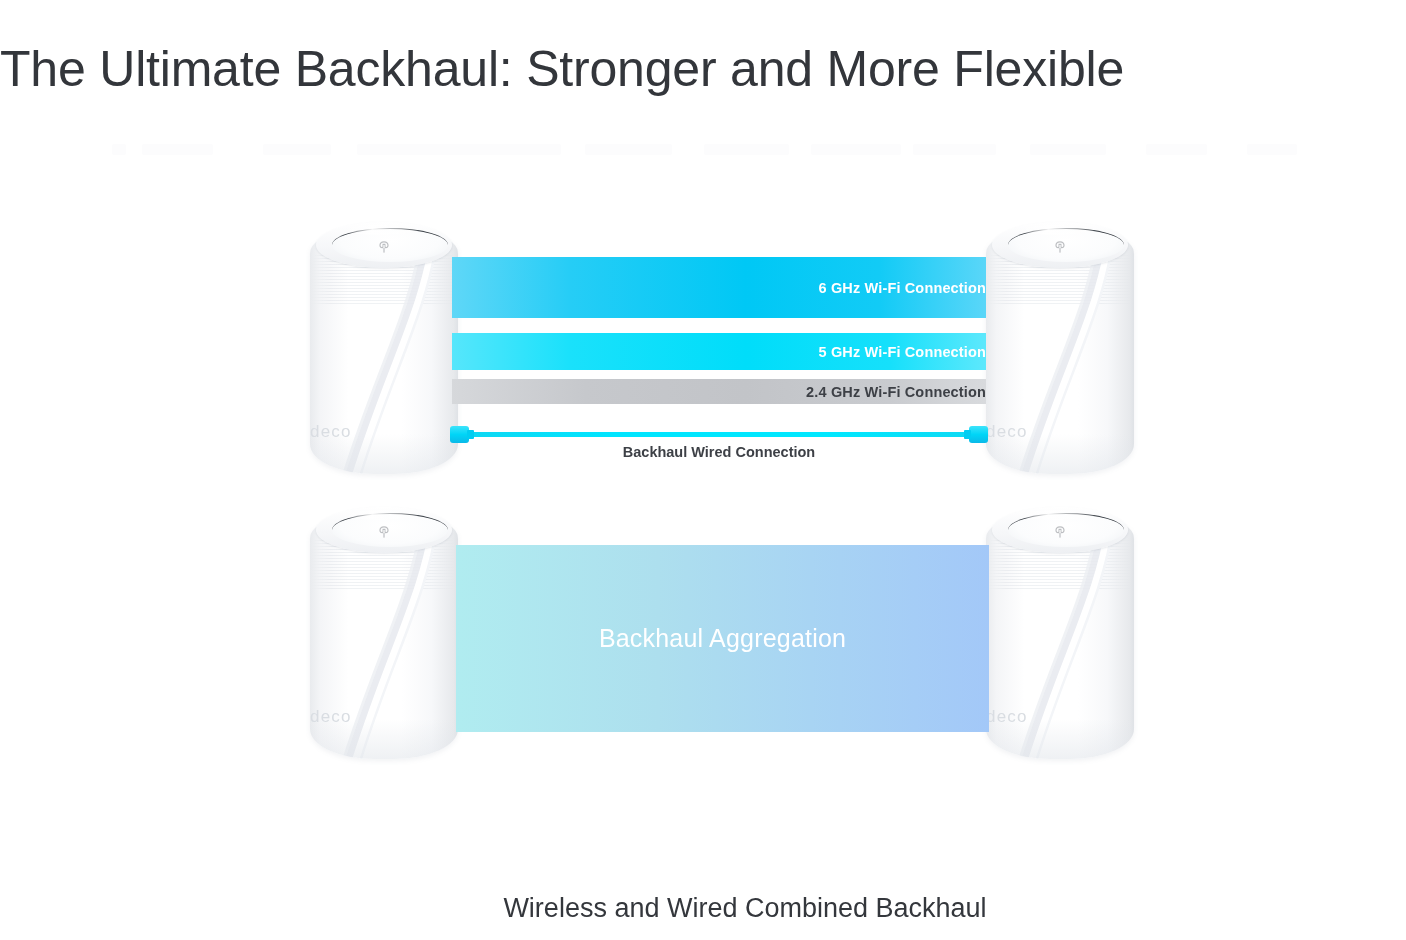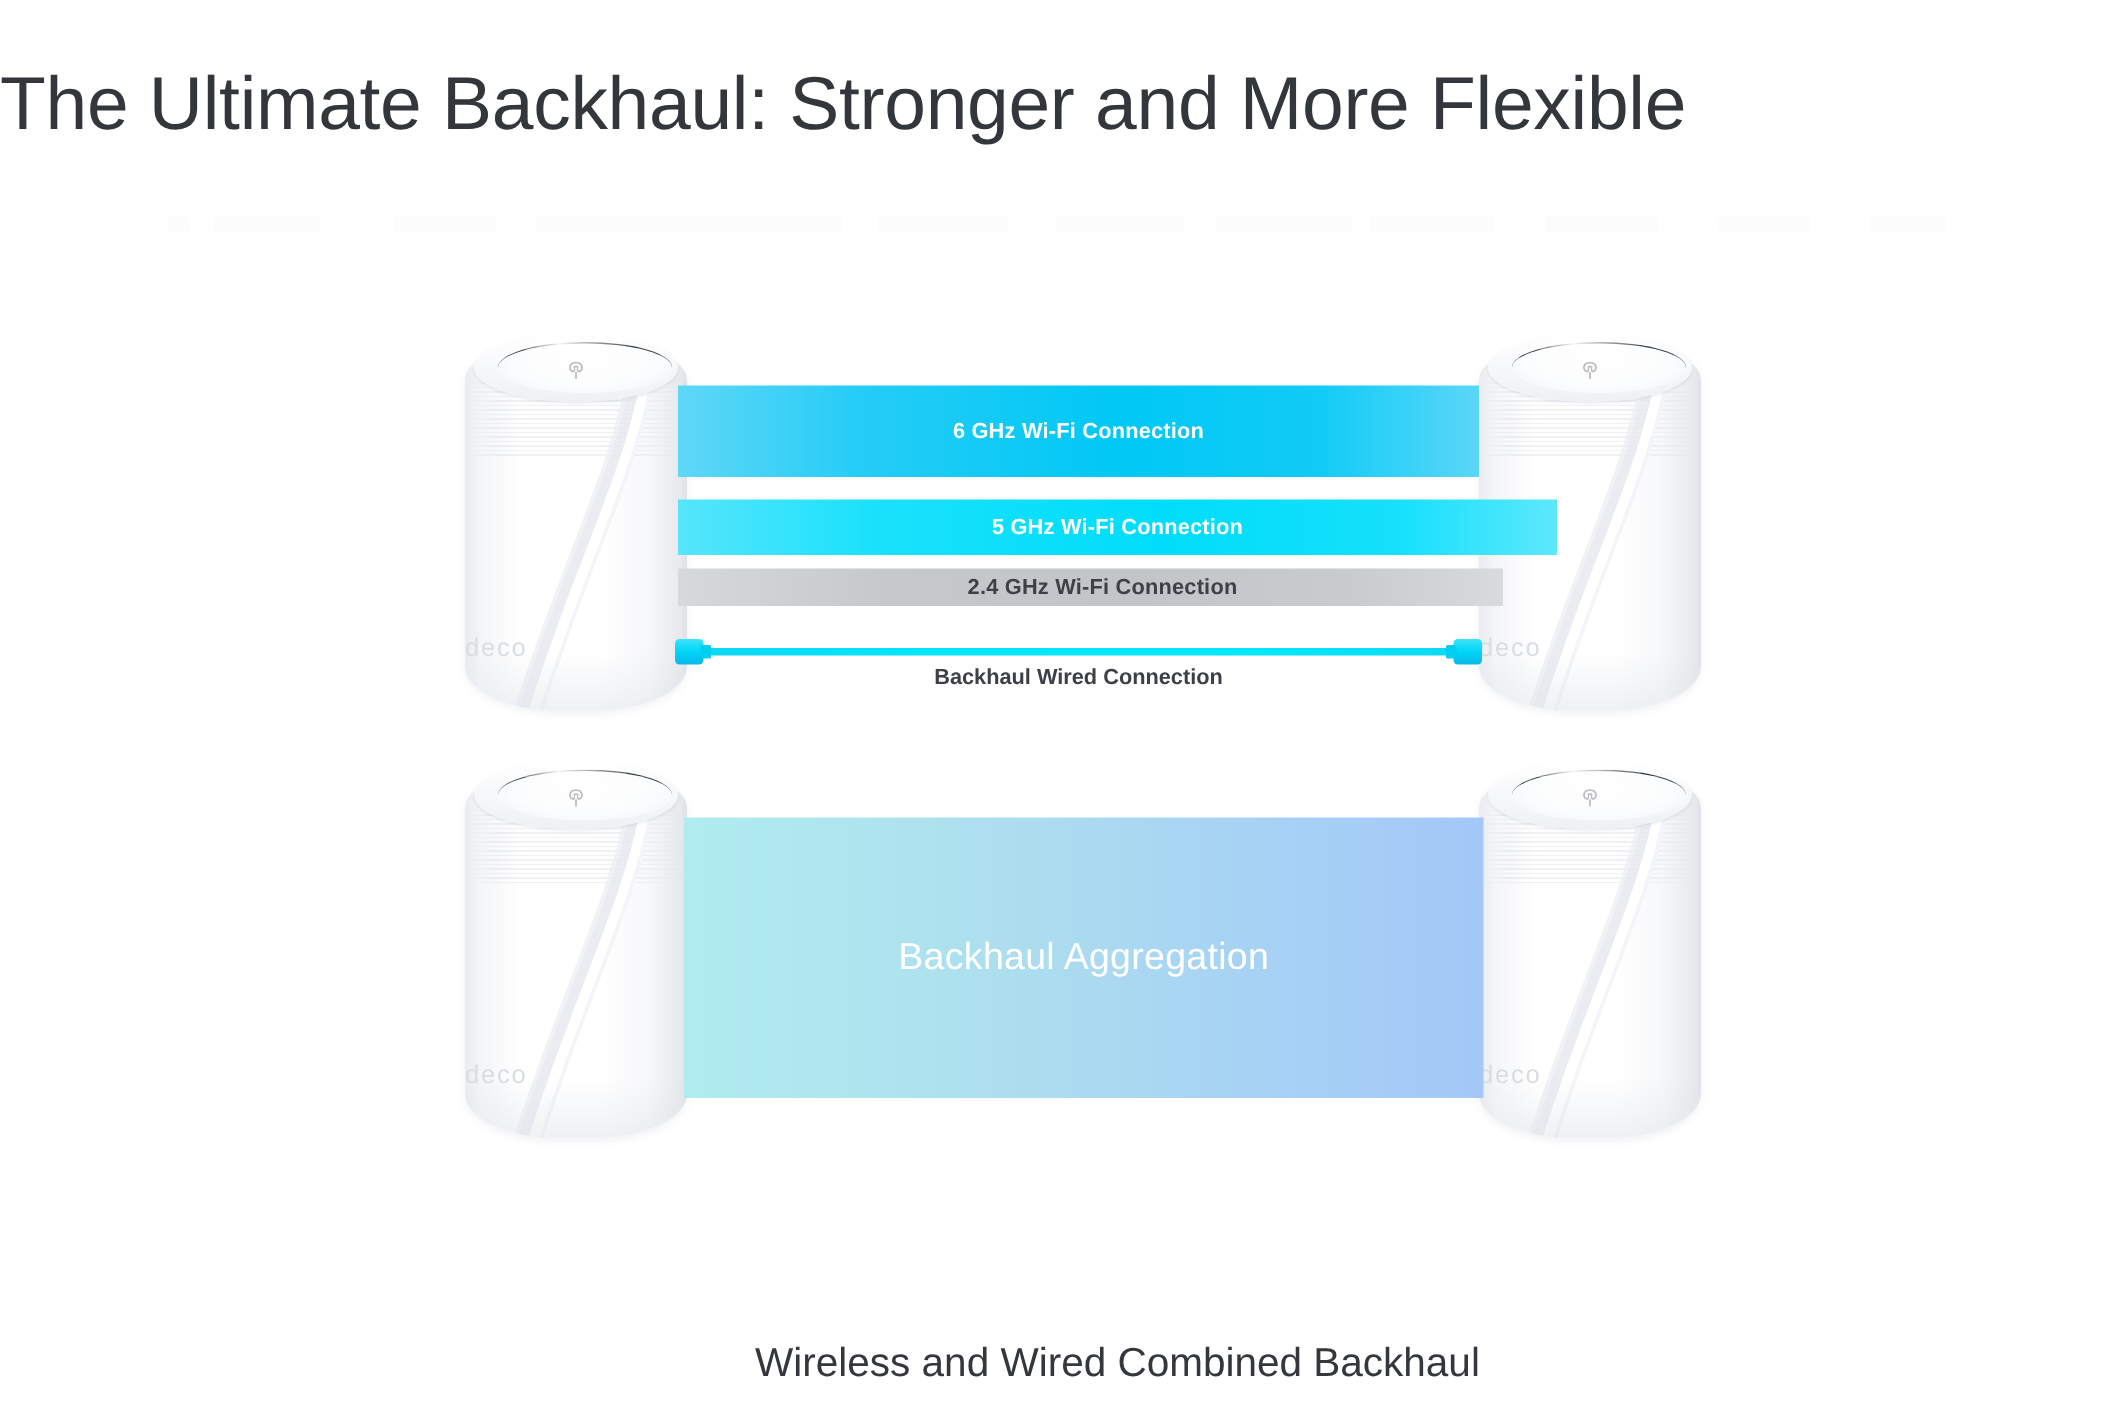--- a/index.html
+++ b/index.html
@@ -178,21 +178,21 @@
     color: #d9dde2;
     font-weight: 400;
     font-family: "Liberation Sans", sans-serif;
   }
 
   
   .band {
     position: absolute;
     display: flex;
     align-items: center;
-    justify-content: center;
+    justify-content: flex-end;
   }
   .band-label {
     font-size: 14.5px;
     font-weight: 700;
     letter-spacing: .15px;
     white-space: nowrap;
   }
   .band-6g {
     background: linear-gradient(to right, #5fd7f7 0%, #26cdf6 22%, #00c8f5 55%, #12cbf6 80%, #5ad6f8 100%);
   }
@@ -349,25 +349,25 @@
           </svg>
         </div>
       </div>
       <div class="deco-label">deco</div>
     </div>
 
     <div class="band band-6g" style="left:452px; top:257px; width:534px; height:61px;">
       <span class="band-label">6 GHz Wi-Fi Connection</span>
     </div>
 
-    <div class="band band-5g" style="left:452px; top:333px; width:586px; height:37px;">
+    <div class="band band-5g" style="left:452px; top:333px; width:534px; height:37px;">
       <span class="band-label">5 GHz Wi-Fi Connection</span>
     </div>
 
-    <div class="band band-24g" style="left:452px; top:379px; width:534px; height:25px;padding-left:16px;">
+    <div class="band band-24g" style="left:452px; top:379px; width:534px; height:25px;">
       <span class="band-label">2.4 GHz Wi-Fi Connection</span>
     </div>
 
     <div class="eth-wrap" style="left:452px; top:426px; width:534px; height:17px;">
       <div class="eth-line"></div>
       <div class="eth-plug left"></div>
       <div class="eth-plug right"></div>
     </div>
     <div class="eth-caption" style="left:452px; top:444px; width:534px;">Backhaul Wired Connection</div>
 

